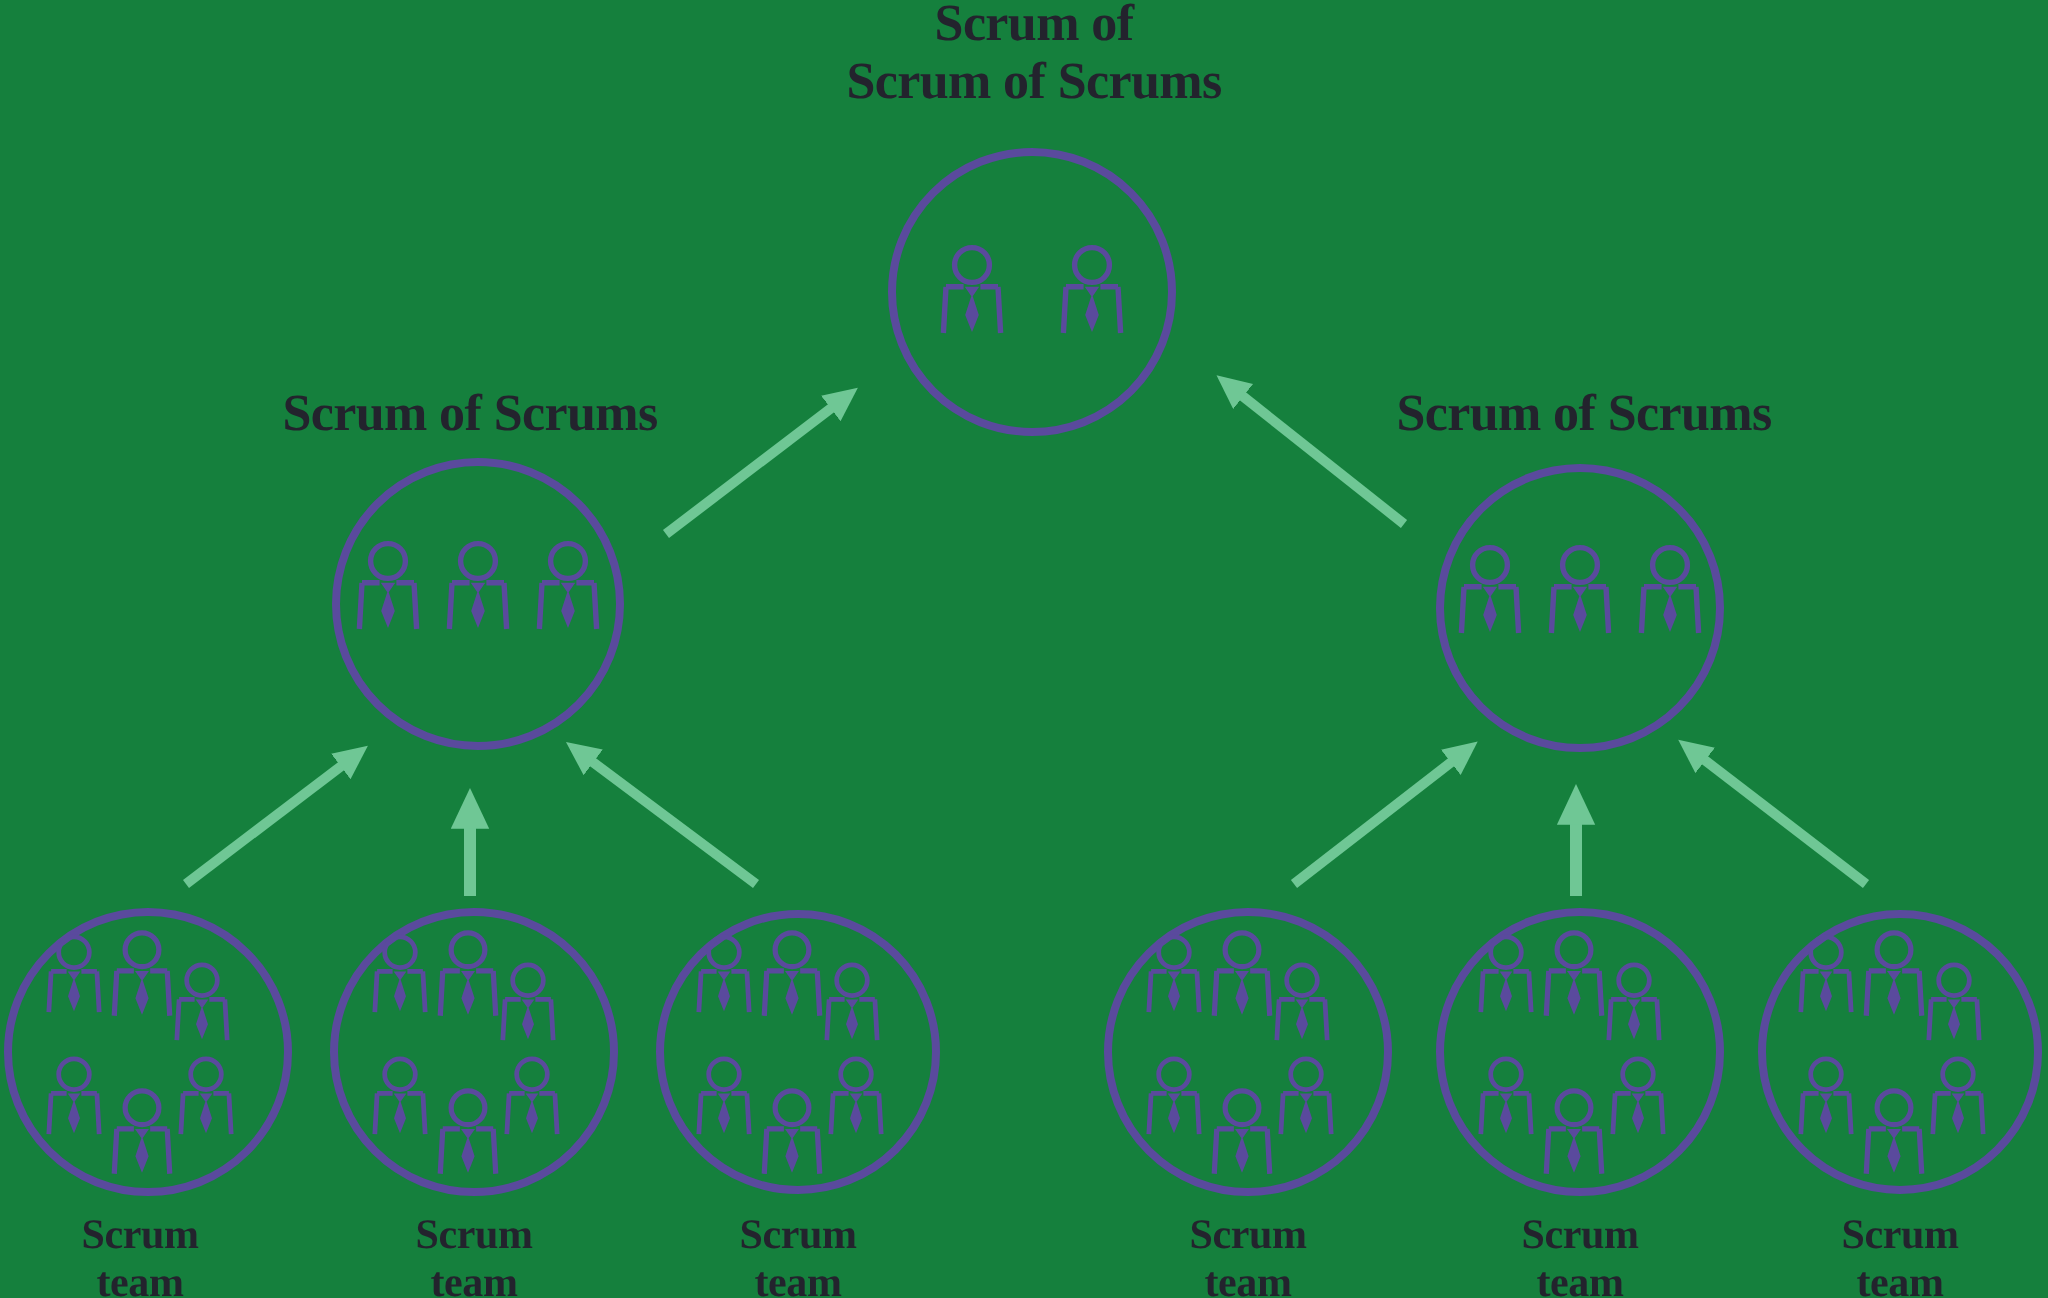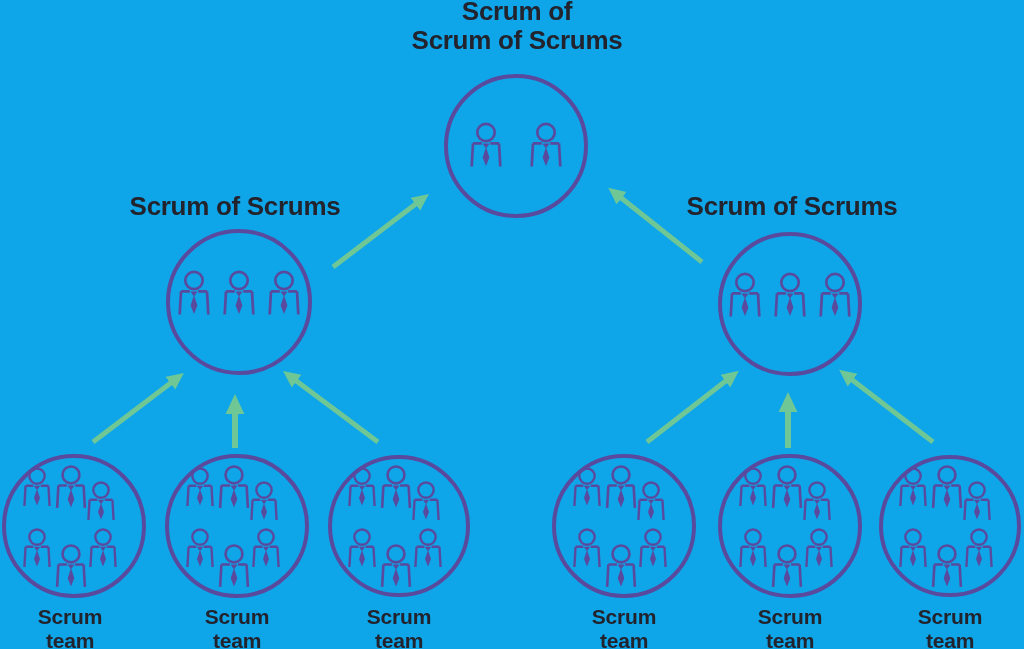--- a/index.html
+++ b/index.html
@@ -1,21 +1,21 @@
 <!DOCTYPE html>
 <html><head>
 <meta charset="utf-8">
 <style>
   html,body{margin:0;padding:0;}
   #stage{
     position:relative;
     width:1024px;height:649px;
-    background:#0ea5e9;
+    background:#15803d;
     overflow:hidden;
-    font-family:Liberation Sans, sans-serif;
+    font-family:Liberation Serif, serif;
   }
   #diagram-svg{position:absolute;left:0;top:0;}
   .node-circle{fill:none;stroke:#5A4A9D;stroke-width:4;}
   .pstroke{fill:none;stroke:#5A4A9D;stroke-width:2.7;}
   .pfill{fill:#5A4A9D;stroke:none;}
   .arrow{stroke:#6FC795;stroke-width:5;}
   .arrow.vert{stroke-width:6;}
   .ah{fill:#6FC795;}
   .lbl{
     position:absolute;

